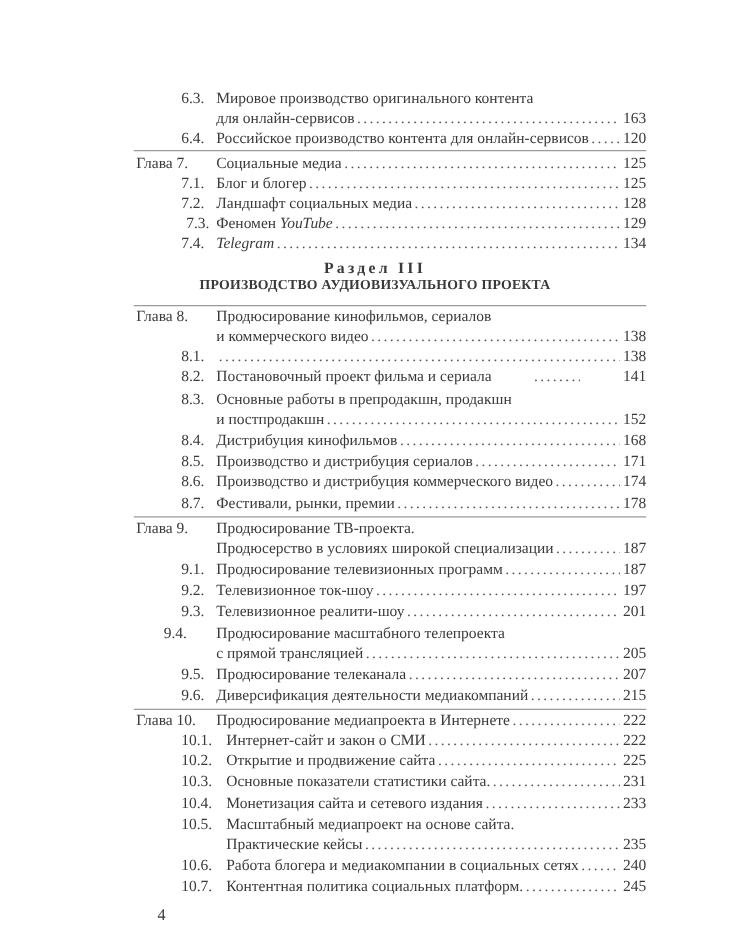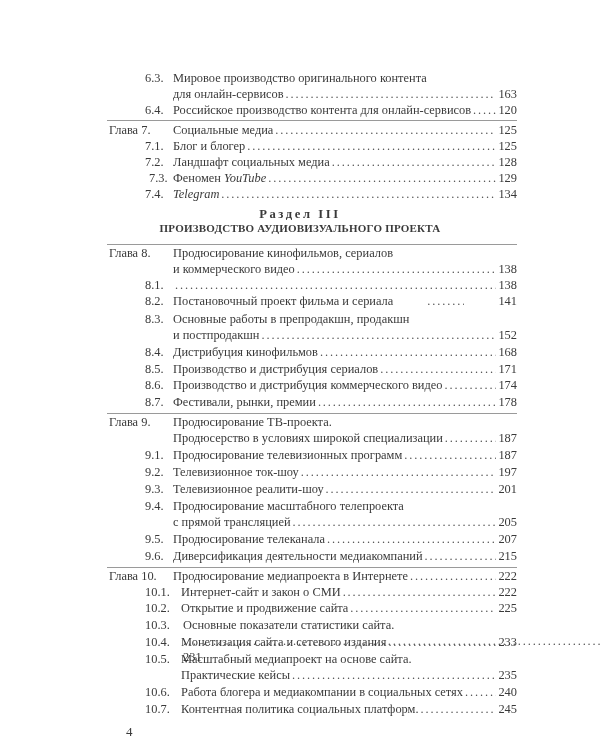--- a/index.html
+++ b/index.html
@@ -299,21 +299,21 @@
   <div class="toc-line" style="top:481px;">
     <span class="num" style="left:145px;">9.3.</span>
     <span class="title-wrap" style="left:173px; width:344px;">
       <span class="title-text">Телевизионное реалити-шоу</span>
       <span class="leader"></span>
       <span class="page-ref">201</span>
     </span>
   </div>
 
   <div class="toc-line" style="top:498px;">
-    <span class="num" style="left:145px;font-family:Liberation Serif, serif;">9.4.</span>
+    <span class="num" style="left:131px;font-family:Liberation Serif, serif;">9.4.</span>
     <span class="title-wrap" style="left:173px;">
         <span class="title-text">Продюсирование масштабного телепроекта</span>
       </span>
   </div>
   <div class="toc-line" style="top:514px;">
     <span class="title-wrap" style="left:173px; width:344px;">
       <span class="title-text">с прямой трансляцией</span>
       <span class="leader"></span>
       <span class="page-ref">205</span>
     </span>
@@ -361,21 +361,21 @@
     <span class="num" style="left:145px;">10.2.</span>
     <span class="title-wrap" style="left:181px; width:336px;">
       <span class="title-text">Открытие и продвижение сайта</span>
       <span class="leader"></span>
       <span class="page-ref">225</span>
     </span>
   </div>
 
   <div class="toc-line" style="top:617px;">
     <span class="num" style="left:145px;">10.3.</span>
-    <span class="title-wrap" style="left:181px; width:336px;flex-direction:column;">
+    <span class="title-wrap" style="left:181px; width:336px;">
       <span class="title-text">Основные показатели статистики сайта.</span>
       <span class="leader"></span>
       <span class="page-ref">231</span>
     </span>
   </div>
 
   <div class="toc-line" style="top:634px;">
     <span class="num" style="left:145px;">10.4.</span>
     <span class="title-wrap" style="left:181px; width:336px;">
       <span class="title-text">Монетизация сайта и сетевого издания</span>

